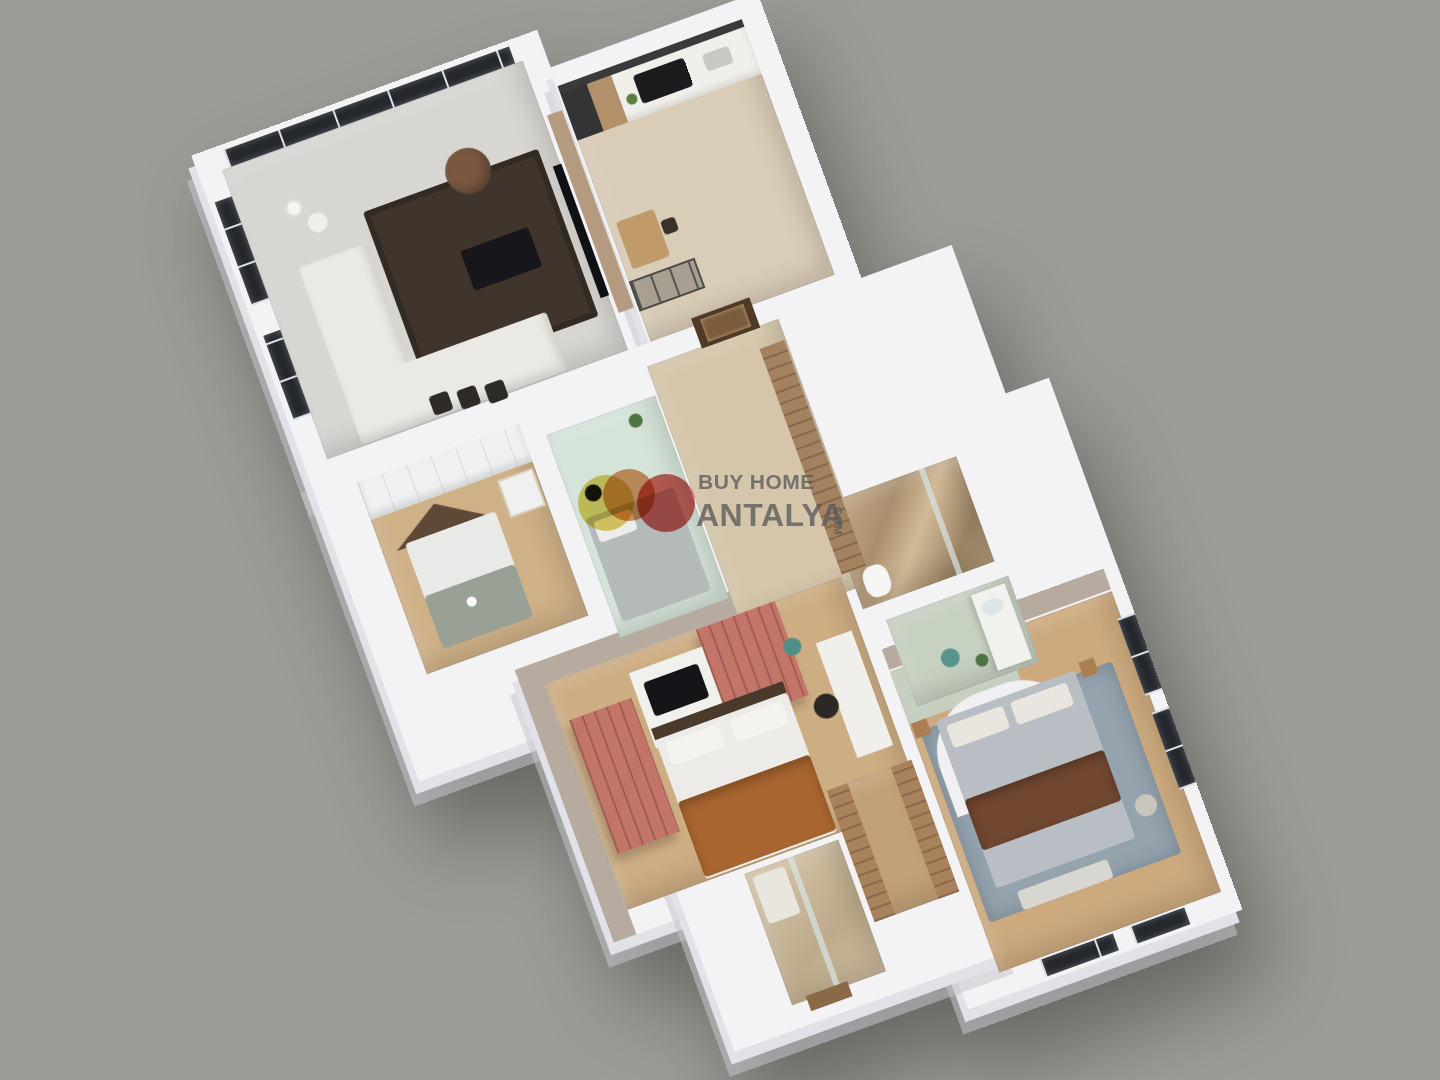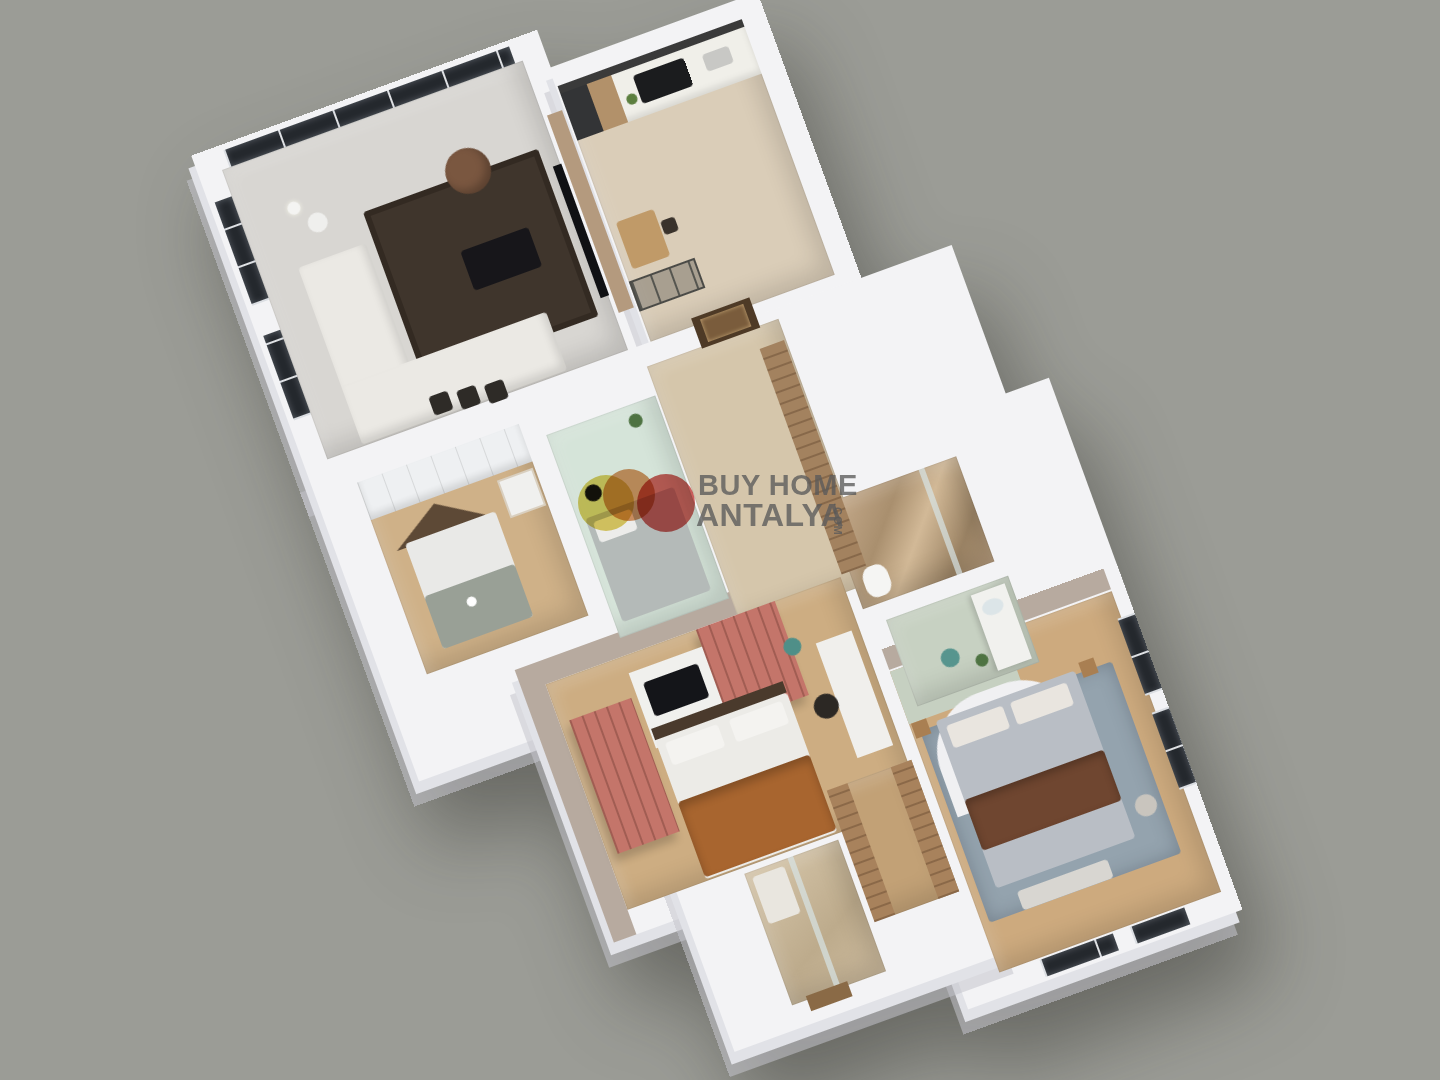--- a/index.html
+++ b/index.html
@@ -160,17 +160,17 @@
       <div class="p slats-h" style="left:356px;top:790px;width:22px;height:140px;background-color:#a8825c"></div>
       <div class="p slats-h" style="left:424px;top:790px;width:22px;height:140px;background-color:#a8825c"></div>
 
     </div>
   </div>
 
   <div class="watermark">
     <div class="wm-circle" style="left:18px;top:35px;width:56px;height:56px;background:rgba(221,202,85,.90)"></div>
     <div class="wm-circle" style="left:43px;top:29px;width:52px;height:52px;background:rgba(213,138,82,.88)"></div>
     <div class="wm-circle" style="left:77px;top:34px;width:58px;height:58px;background:rgba(204,72,67,.85)"></div>
-    <div class="wm-text" style="left:138px;top:31px;font-size:29px">BUY HOME</div>
+    <div class="wm-text" style="left:138px;top:31px;font-size:21px">BUY HOME</div>
     <div class="wm-text" style="left:136px;top:59px;font-size:32px">ANTALYA</div>
     <div class="wm-com" style="left:272px;top:63px;font-size:11px">.COM</div>
   </div>
 </div>
 
 </body></html>

